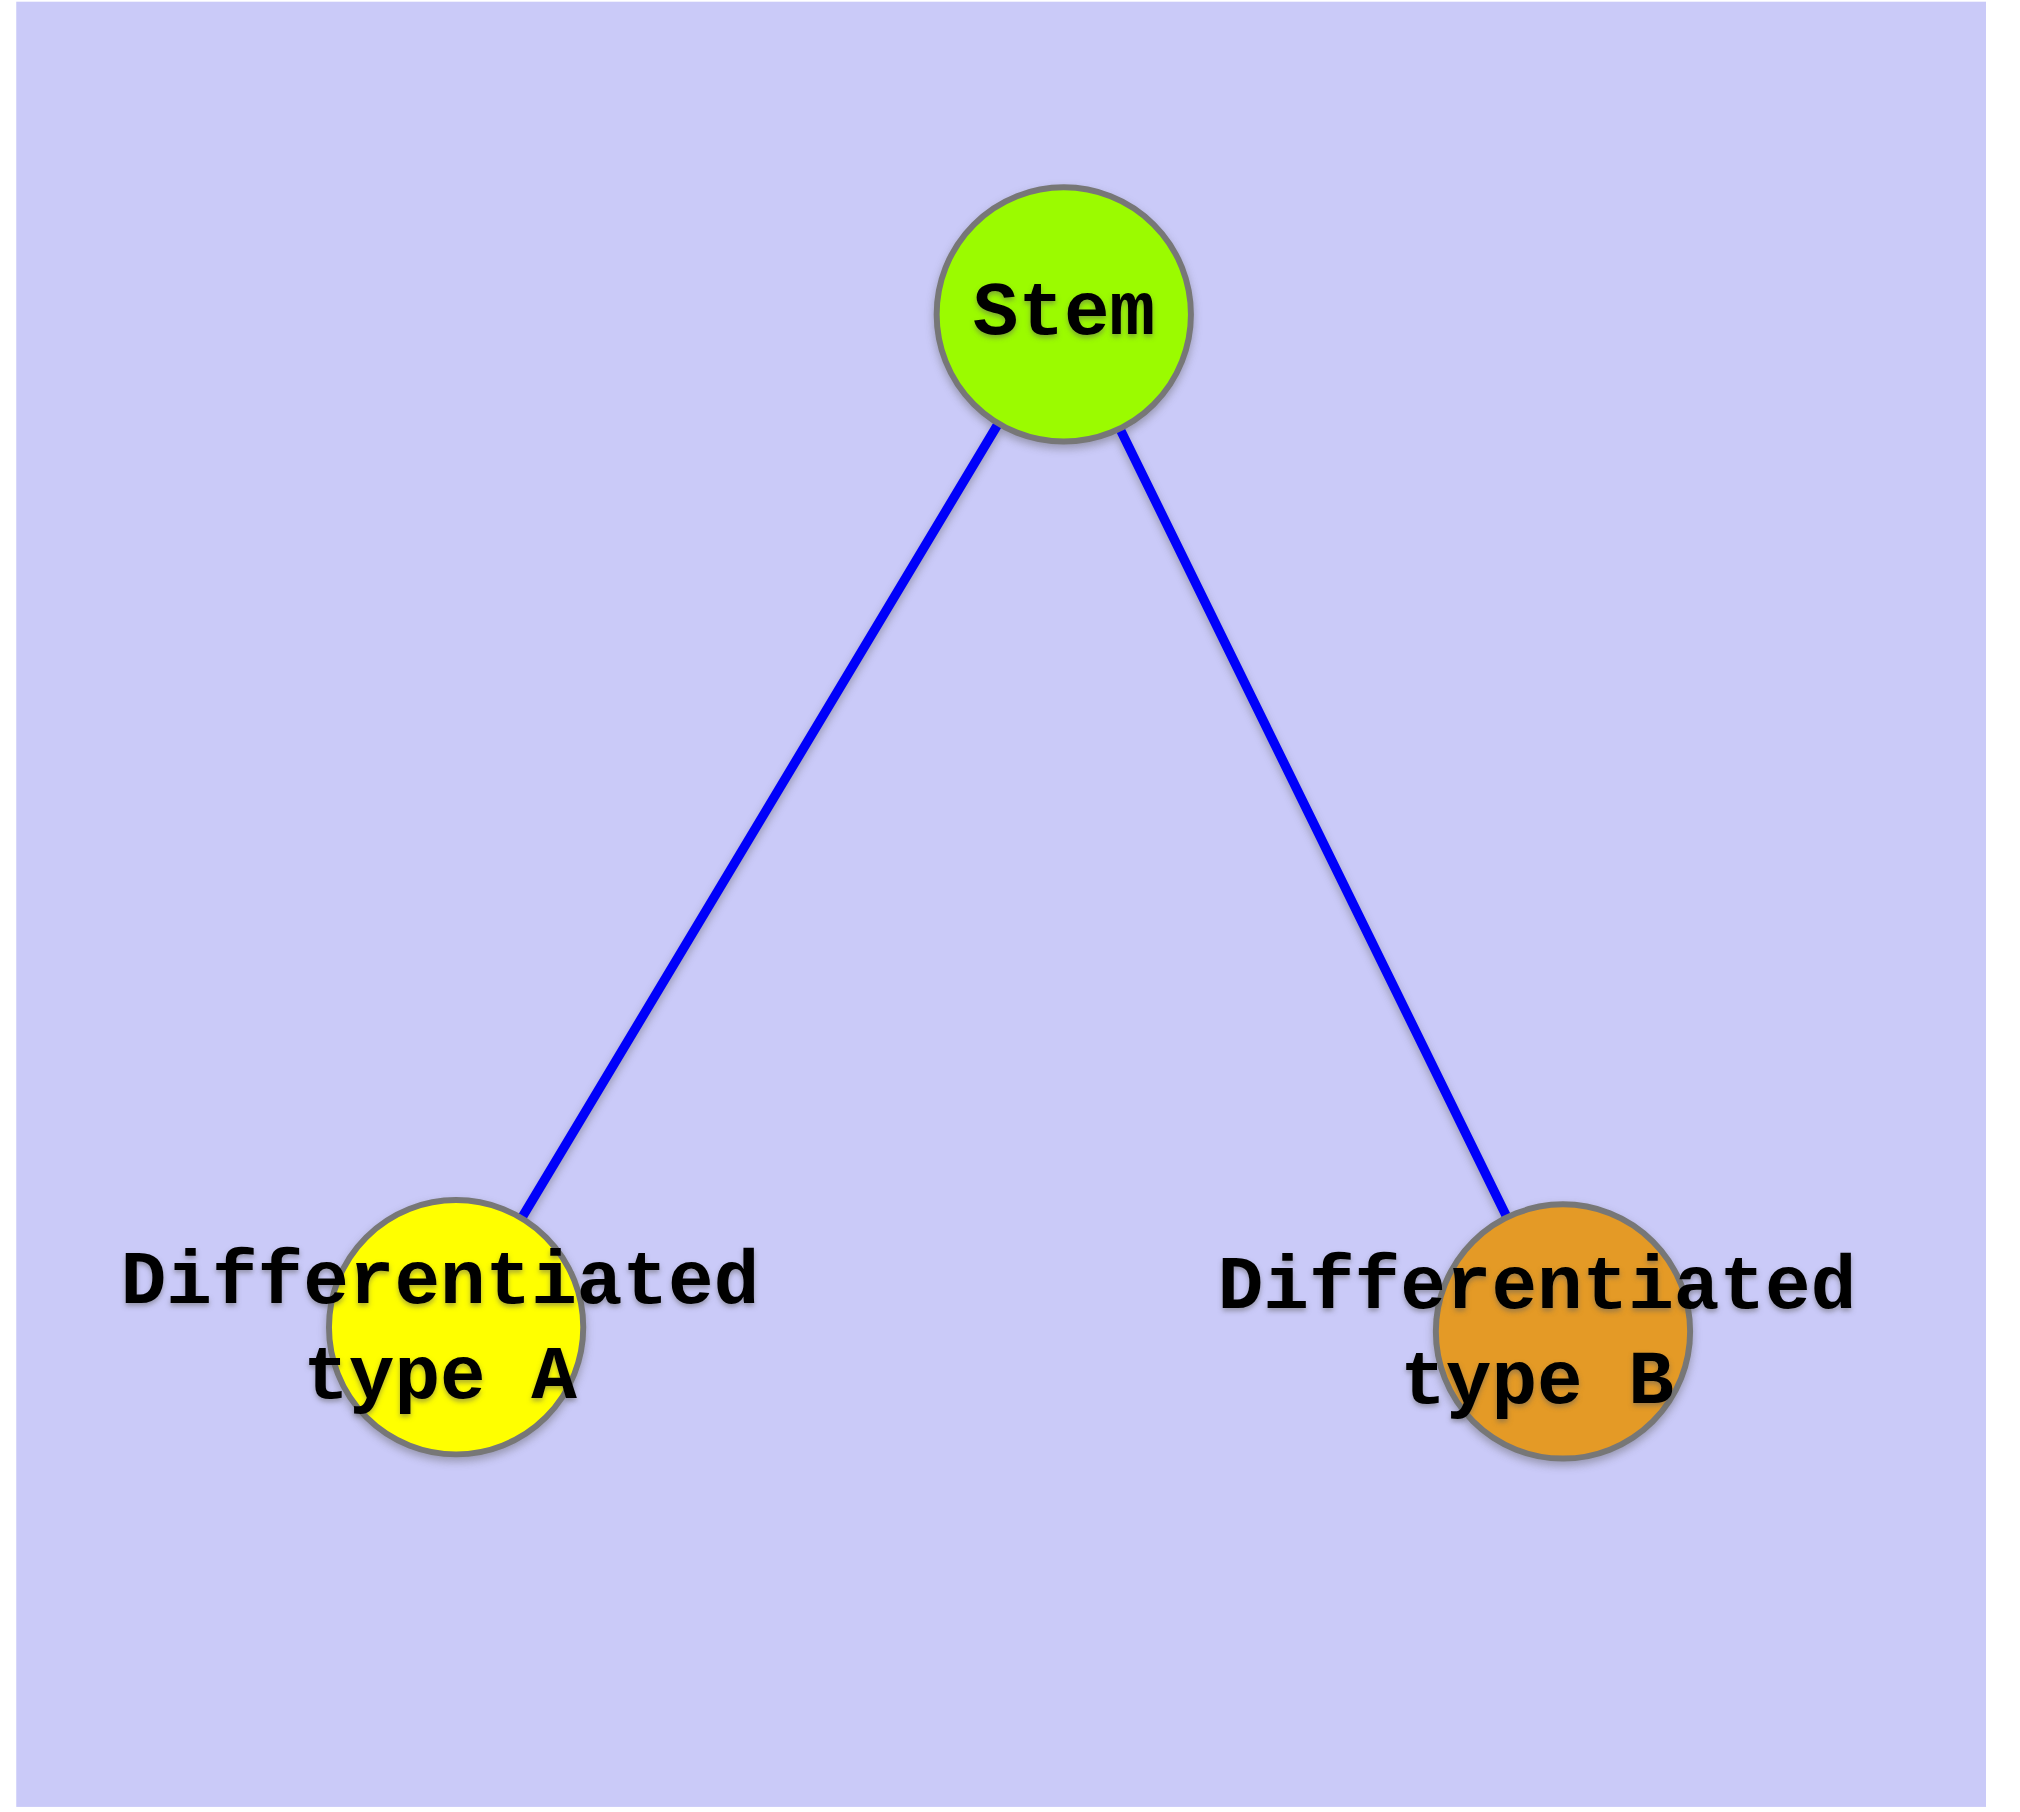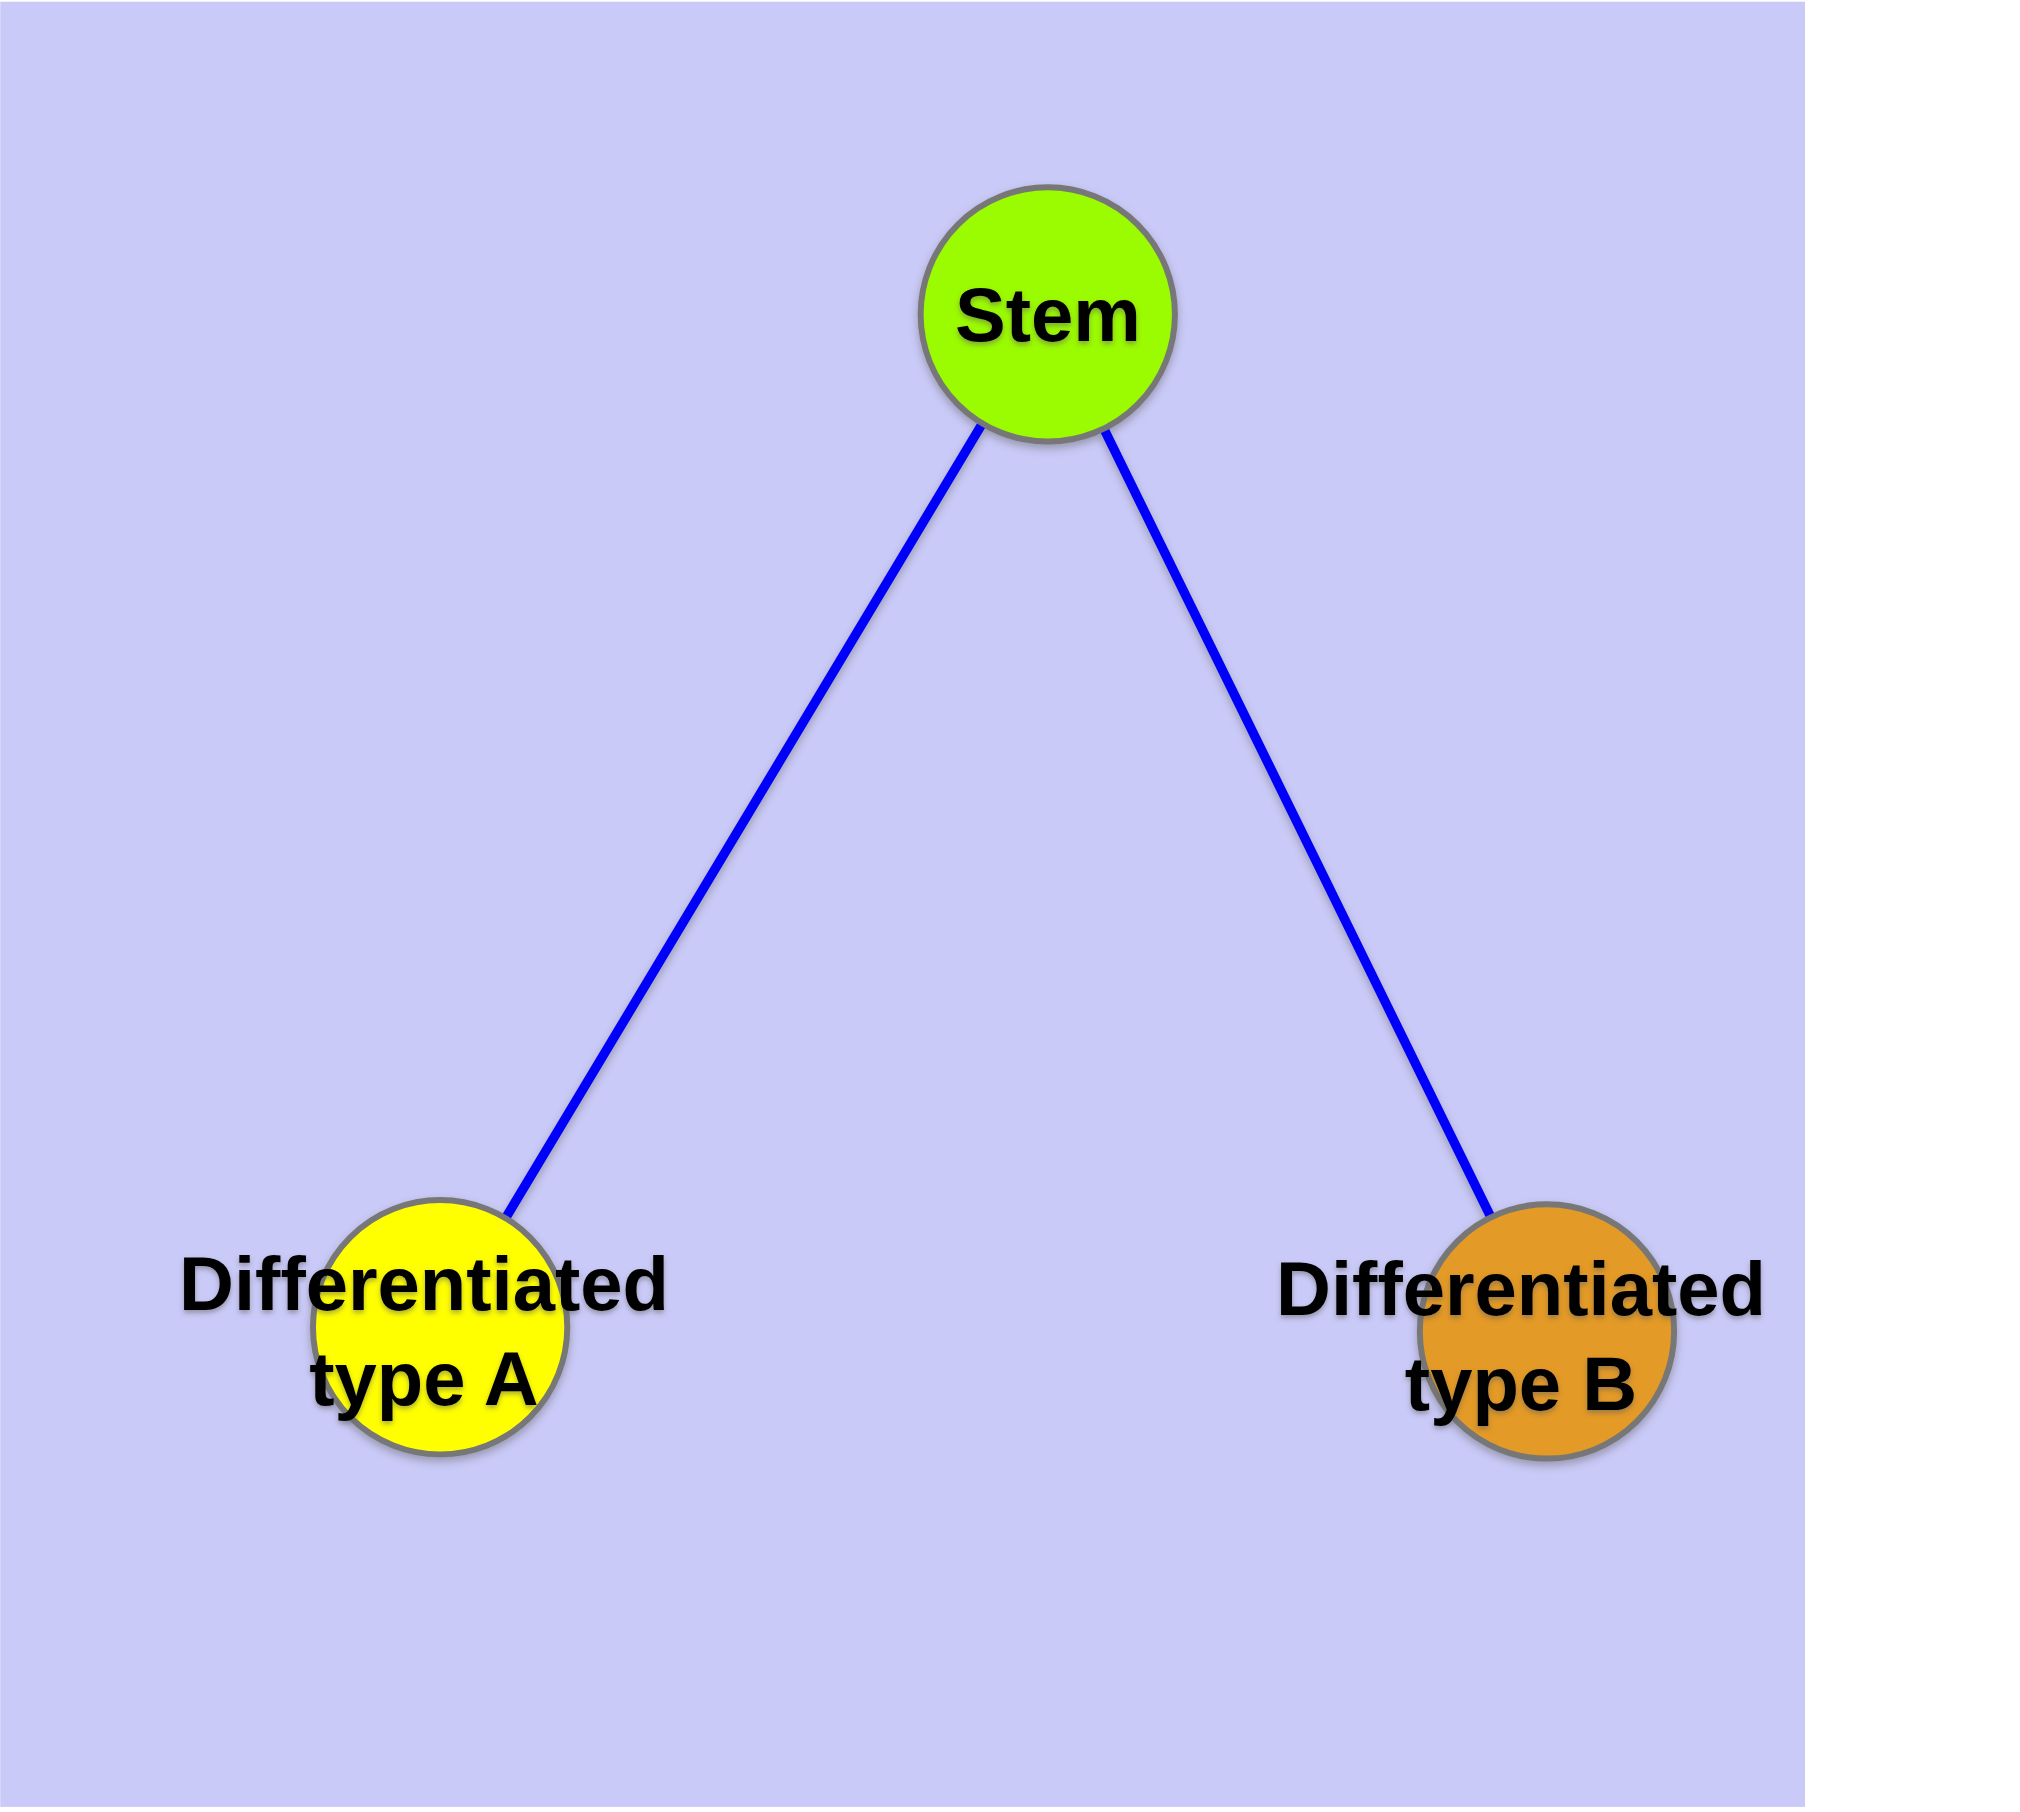--- a/index.html
+++ b/index.html
@@ -2,25 +2,26 @@
 <html style="font-size:13.6px"><head>
 <meta charset="utf-8">
 <style>
   html, body {
     margin: 0;
     padding: 0;
     background: #ffffff;
   }
   .canvas {
     position: relative;
-    width: 1805px;
+    width: 1970px;
     height: 1812px;
     background: #ffffff;
     overflow: hidden;
-    font-family: Liberation Sans, sans-serif;
+    font-family: Liberation Mono, monospace;
+    margin-left: 16px;
   }
   svg.graph {
     position: absolute;
     left: 0;
     top: 0;
     width: 2021px;
     height: 1812px;
     display: block;
   }
   .shadowed {

